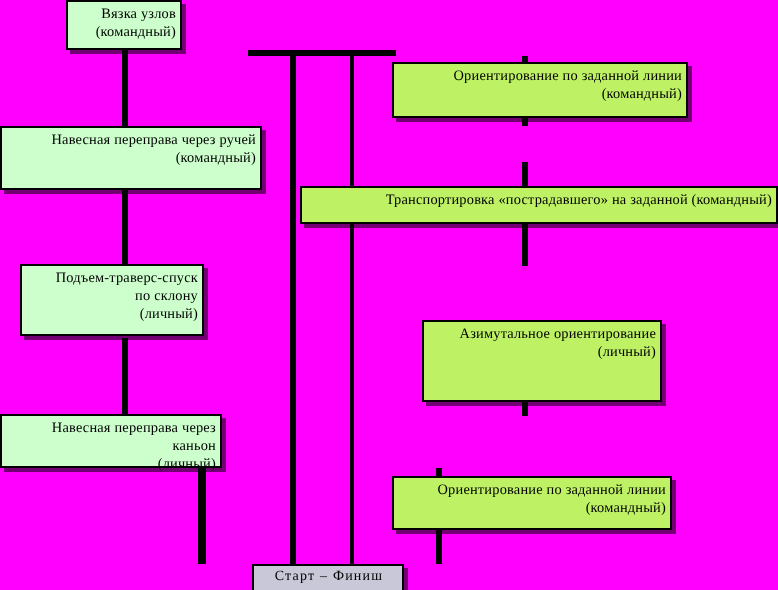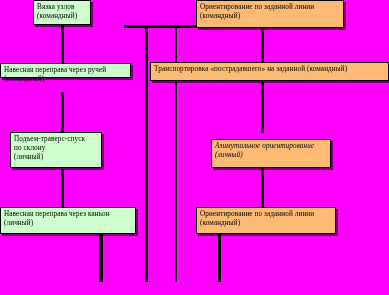--- a/index.html
+++ b/index.html
@@ -20,23 +20,24 @@
     position: absolute;
     box-sizing: border-box;
     border: 1px solid #000000;
     font-size: 7.2px;
     line-height: 1.28;
     padding: 2px 2px 2px 3px;
     color: #000000;
     letter-spacing: 0.1px;
     white-space: pre-line;
     box-shadow: 2px 2px 0 rgba(0,0,0,0.55);
+    text-align: right;
   }
   .node.green { background: #CCFFCC; }
-  .node.blue  { background: #fdba74; }
+  .node.blue  { background: #bef264; margin-top: 31px; }
   .node.grey  { background: #C8C8D8; font-size: 7px; letter-spacing: 0.6px; }
 
   .conn {
     position: absolute;
     background: #000000;
   }
   .conn-v { width: 2px; }
   .conn-h { height: 2px; }
 </style>
 </head>
@@ -62,35 +63,36 @@
 
   <div class="conn conn-v" style="left:261px; top:81px; width:3px; height:52px;"></div>
 
   <div class="conn conn-v" style="left:261px; top:164px; width:3px; height:44px;"></div>
 
   <div class="conn conn-v" style="left:218px; top:234px; width:3px; height:48px;"></div>
 
   <div class="node green" style="left:33px; top:0px; width:58px; height:25px;">Вязка узлов
 (командный)</div>
 
-  <div class="node green" style="left:0px; top:63px; width:131px; height:15px;">Навесная переправа через ручей
+  <div class="node green" style="left:0px; top:63px; width:131px; height:32px;">Навесная переправа через ручей
 (командный)</div>
 
   <div class="node green" style="left:10px; top:132px; width:92px; height:36px;">Подъем-траверс-спуск
 по склону
 (личный)</div>
 
-  <div class="node green" style="left:0px; top:207px; width:136px; height:27px;">Навесная переправа через каньон
+  <div class="node green" style="left:0px; top:207px; width:111px; height:27px;">Навесная переправа через каньон
 (личный)</div>
 
   <div class="node blue" style="left:196px; top:0px; width:148px; height:28px;">Ориентирование по заданной линии
 (командный)</div>
 
   <div class="node blue" style="left:150px; top:62px; width:239px; height:19px;">Транспортировка «пострадавшего» на заданной (командный)</div>
 
-  <div class="node blue" style="left:211px; top:139px; width:120px; height:29px;font-style:italic;">Азимутальное ориентирование
+  <div class="node blue" style="left:211px; top:129px; width:120px; height:41px;">Азимутальное ориентирование
 (личный)</div>
 
   <div class="node blue" style="left:196px; top:207px; width:140px; height:27px;">Ориентирование по заданной линии
 (командный)</div>
 
+  <div class="node grey" style="left:126px; top:282px; width:76px; height:14px; padding-top:1px; text-align:center;">Старт – Финиш</div>
 
 </div>
 
 </body></html>

